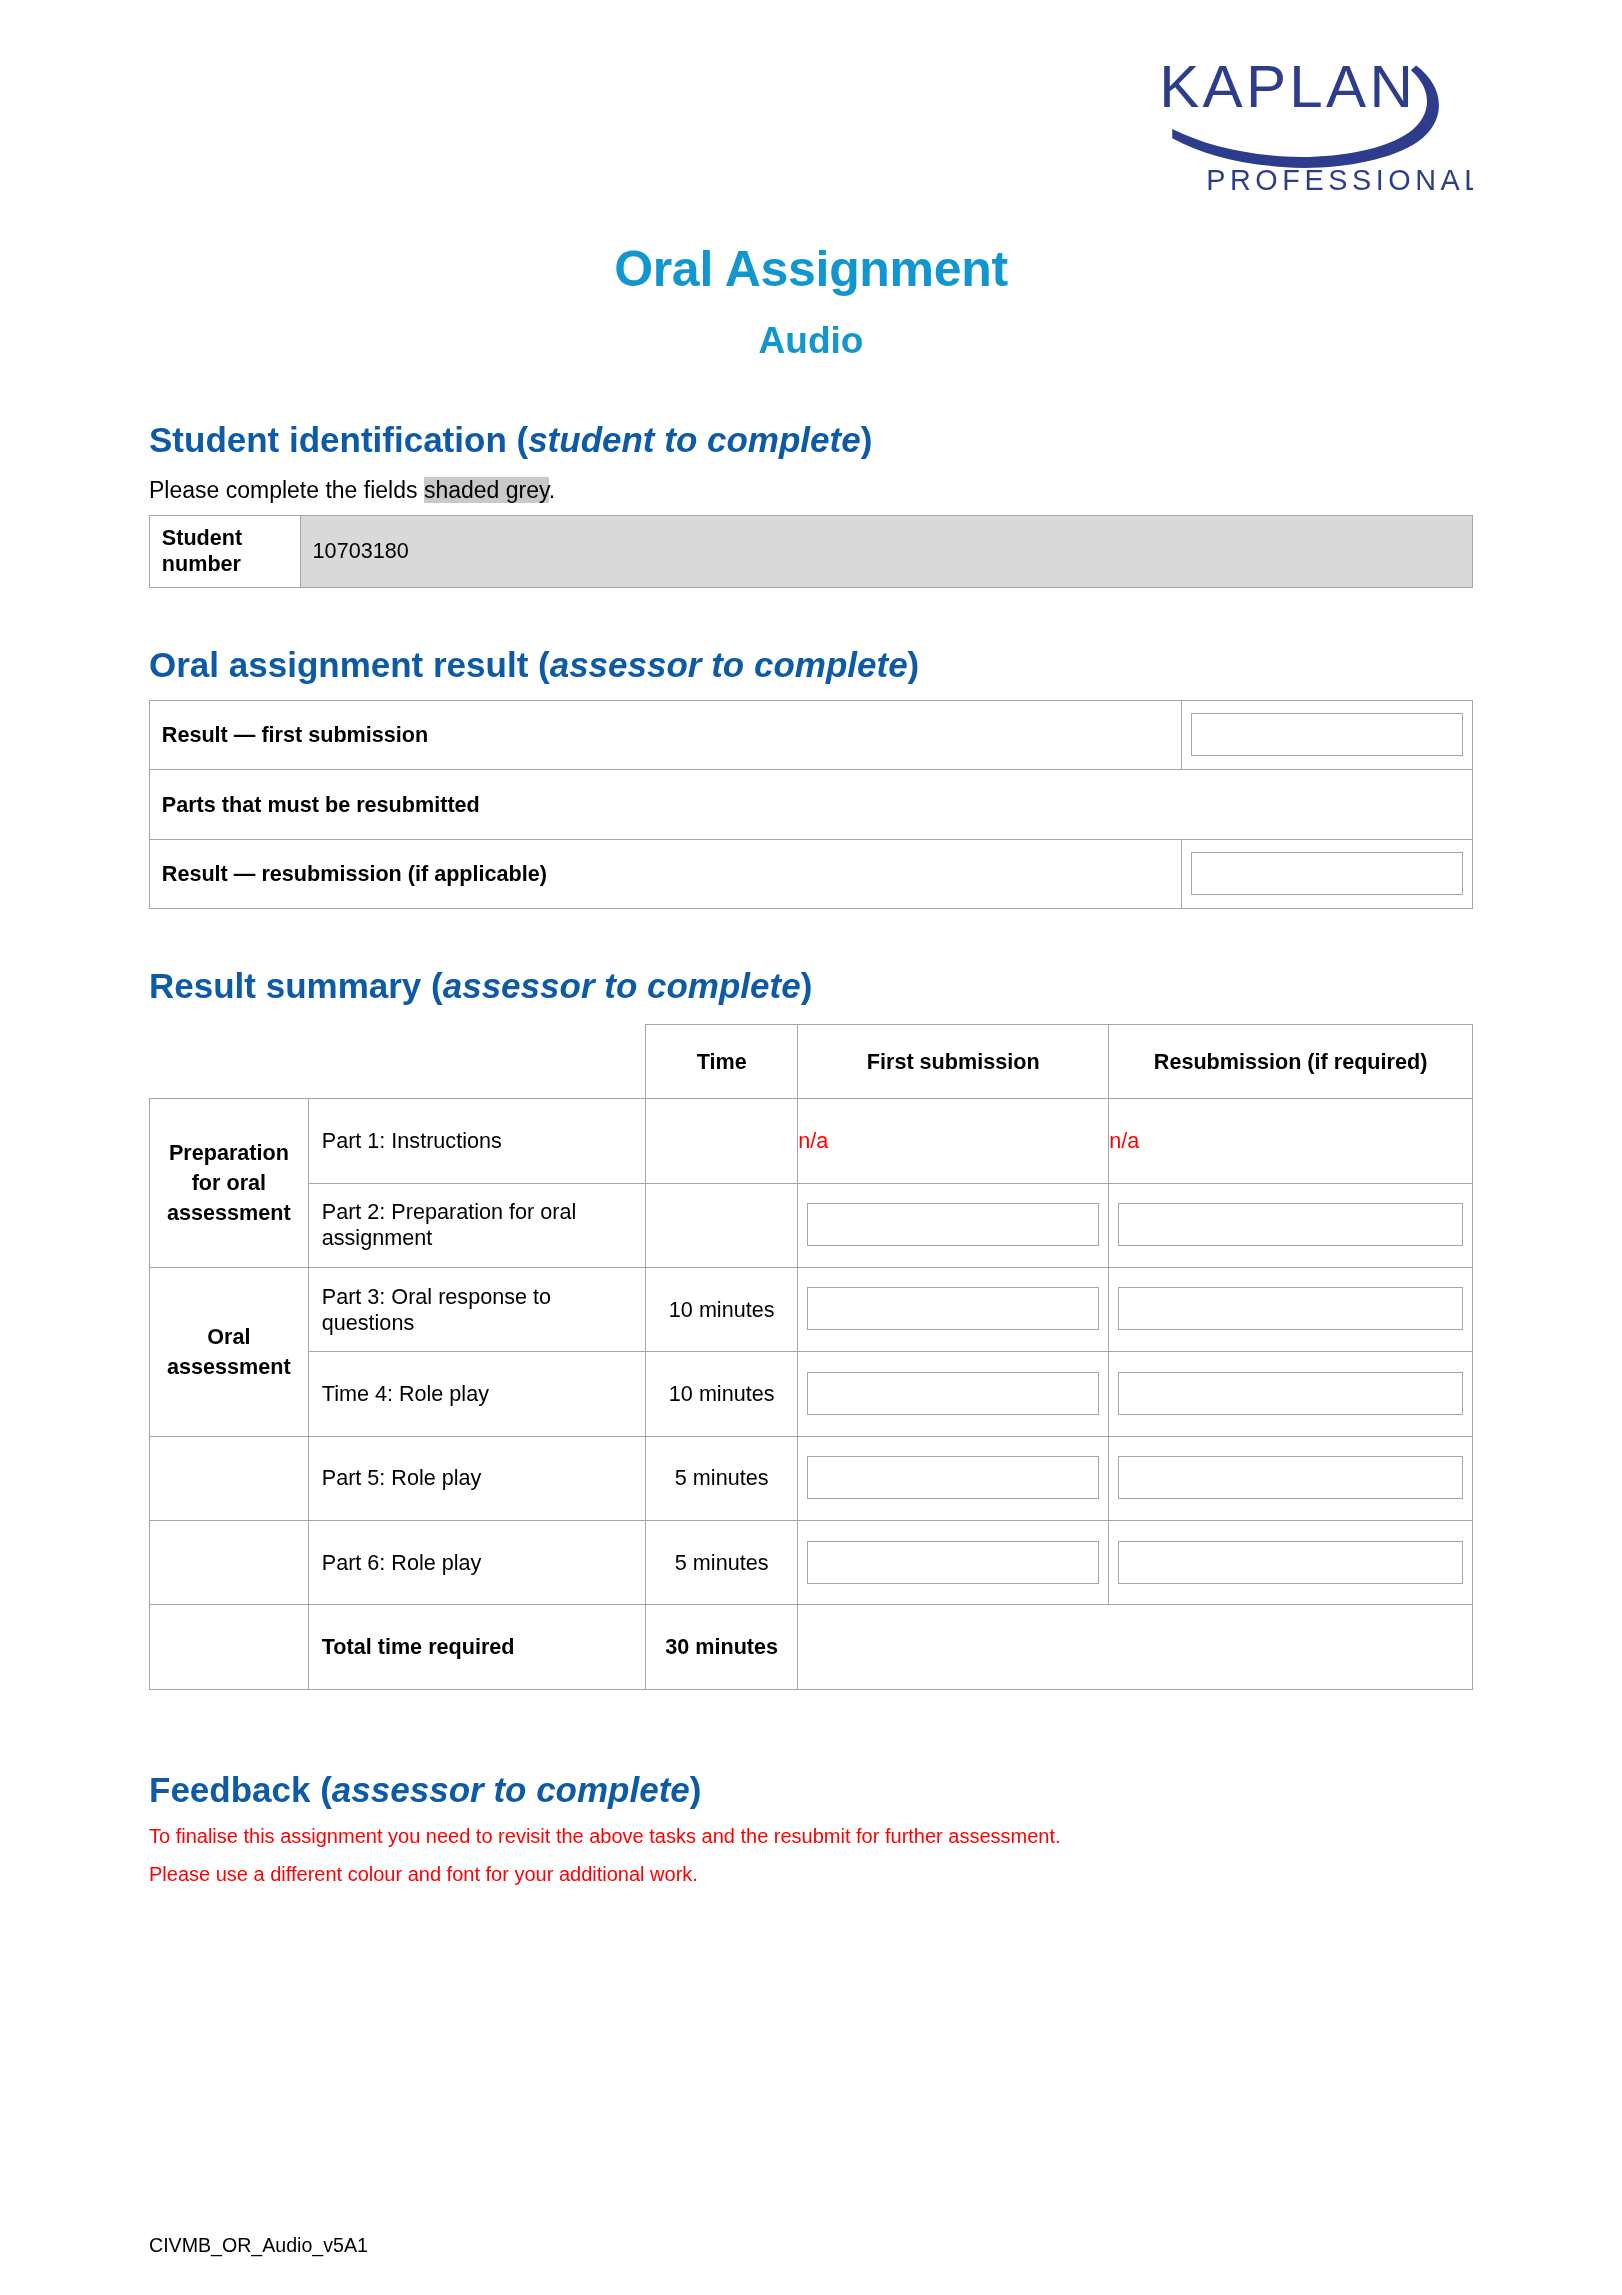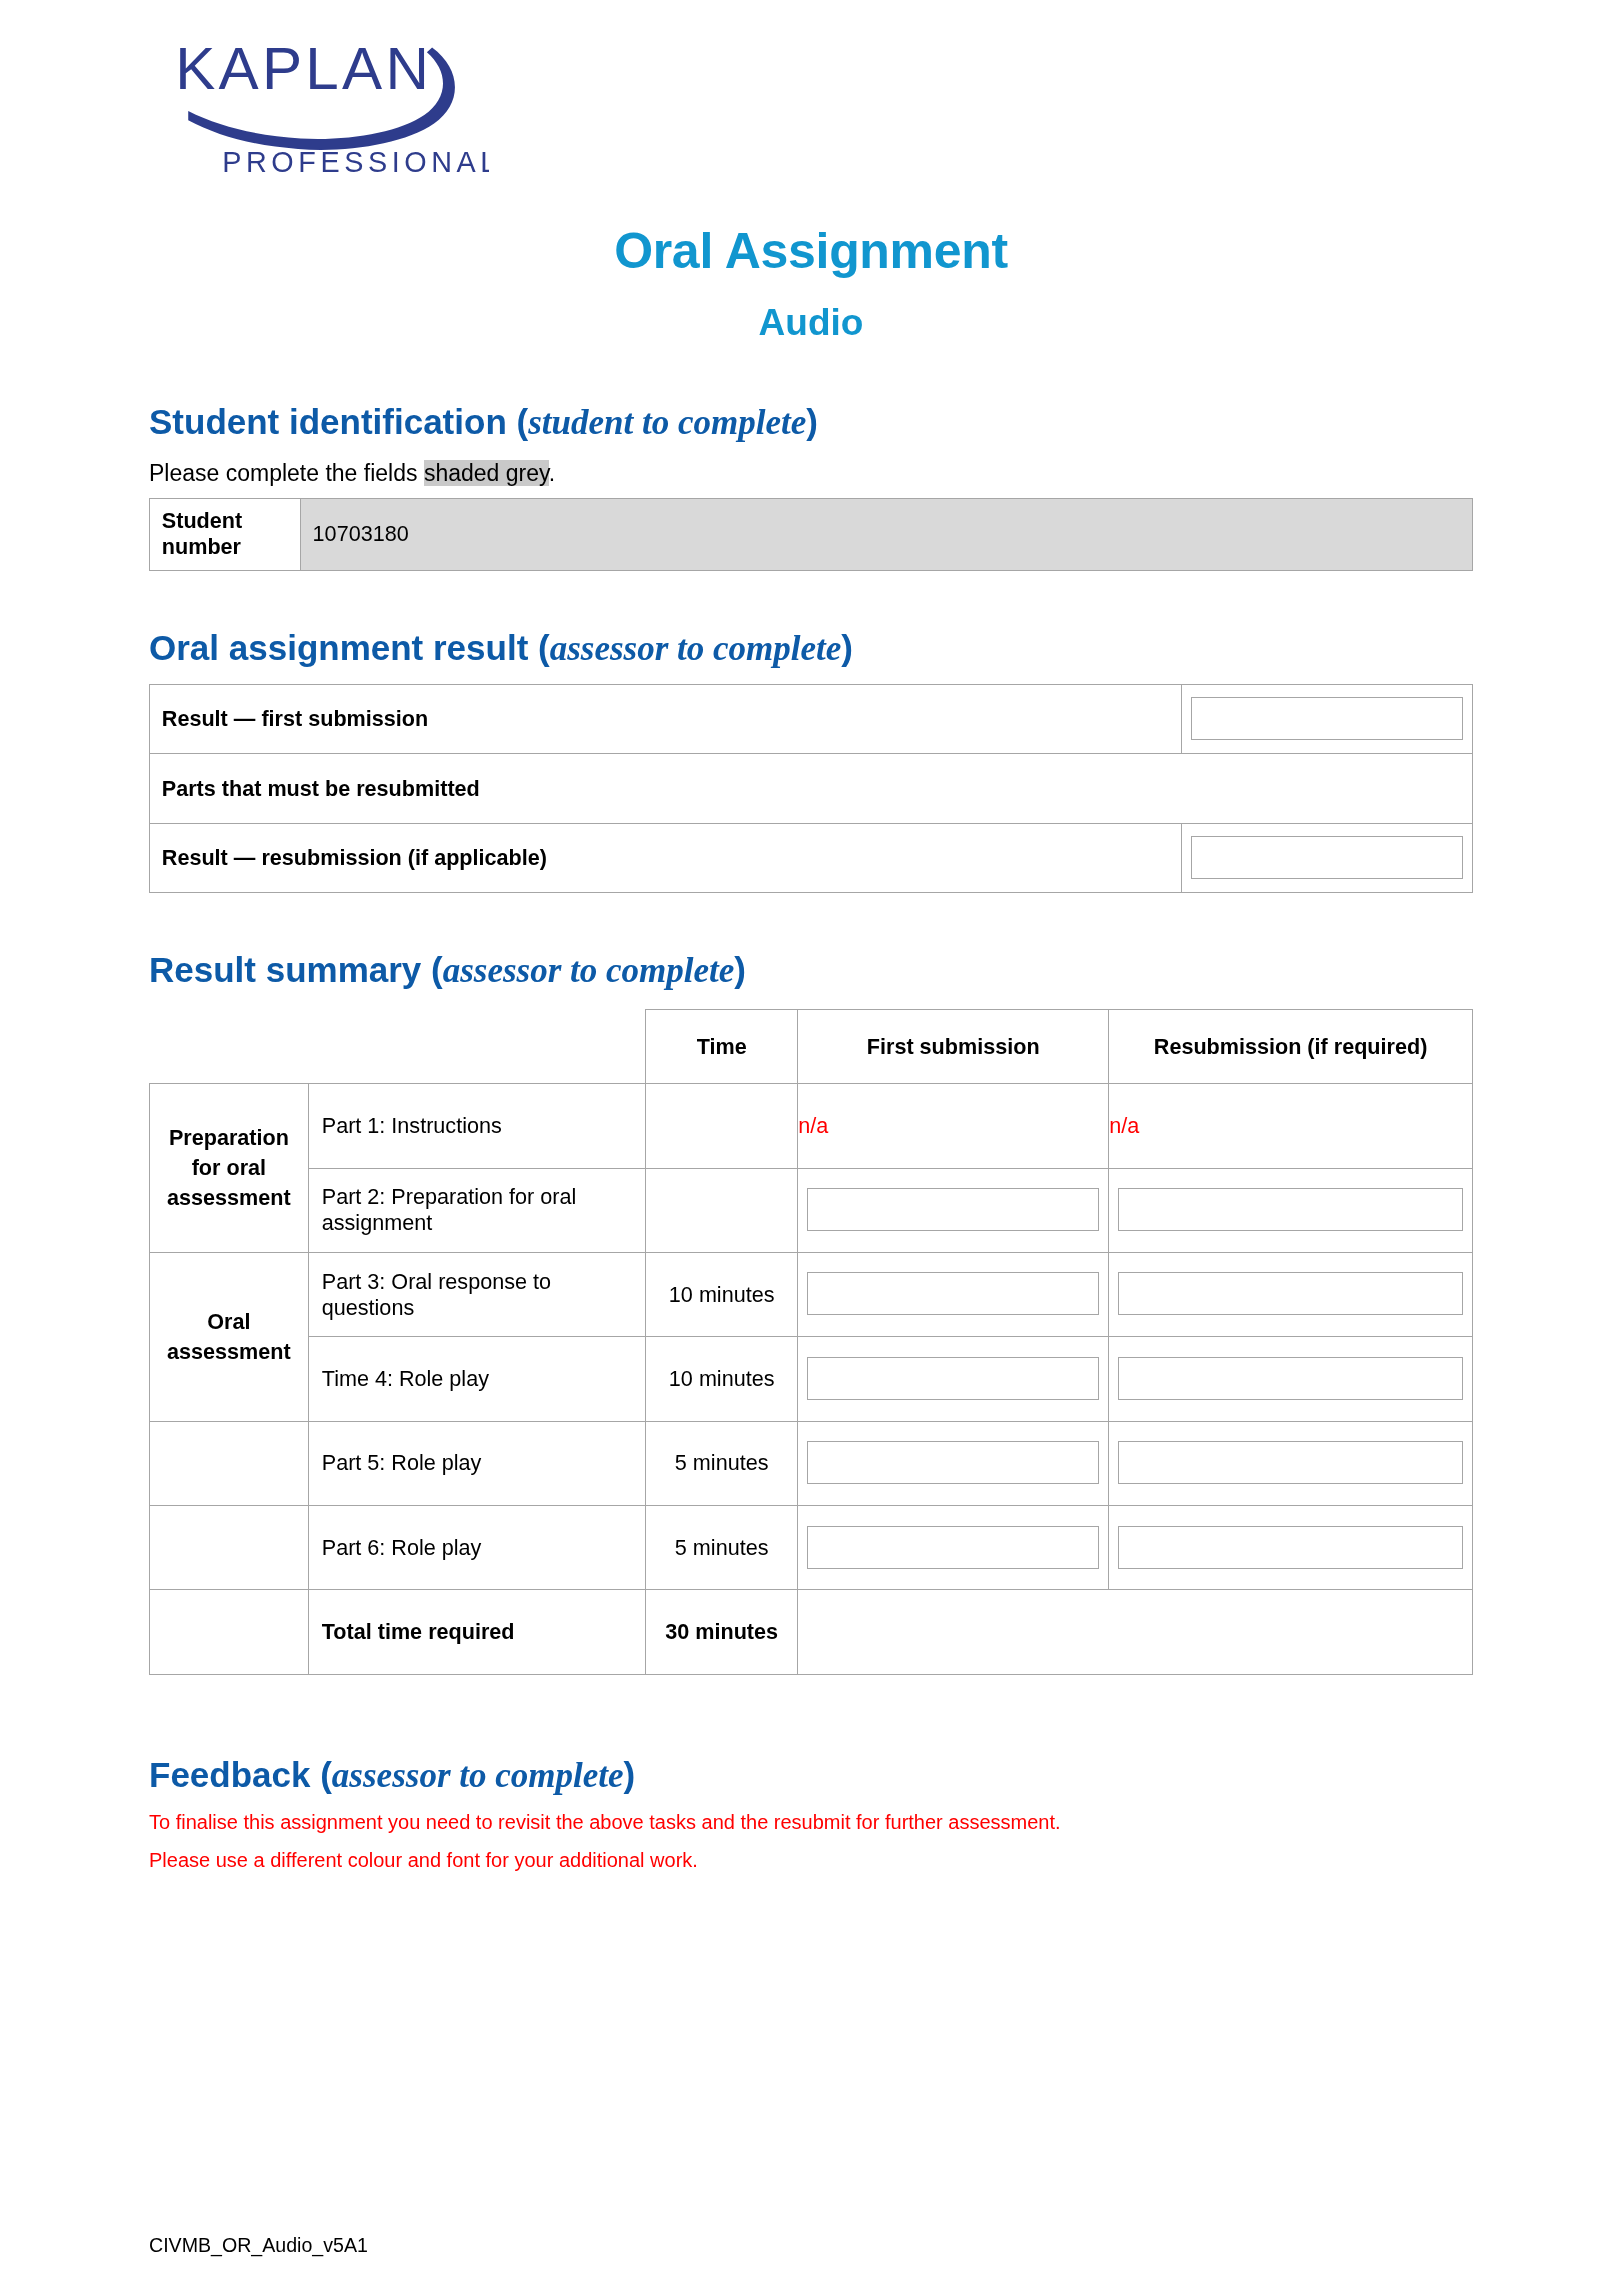--- a/index.html
+++ b/index.html
@@ -18,23 +18,23 @@
   .page {
     position: relative;
     width: 1622px;
     height: 2295px;
     box-sizing: border-box;
     padding: 0 149px;
   }
 
   
   .logo-wrap {
-    padding-top: 31px;
+    padding-top: 49px;
     display: flex;
-    justify-content: flex-start;
+    justify-content: flex-end;
   }
   .logo {
     position: relative;
     width: 340px;
     height: 164px;
   }
   .logo svg { display: block; }
 
   
   .doc-title {
@@ -67,21 +67,20 @@
   .section-heading {
     color: #0d5aa7;
     font-size: 35px;
     font-weight: bold;
     margin: 0;
     line-height: 1.2;
   }
   .section-heading .it {
     font-style: italic;
     font-weight: bold;
-    font-family: Liberation Serif, serif;
   }
 
   .intro-line {
     font-size: 23px;
     line-height: 1.35;
     margin: 14.4px 0 9.2px 0;
   }
   .shade-inline {
     background: #c9c9c9;
   }

